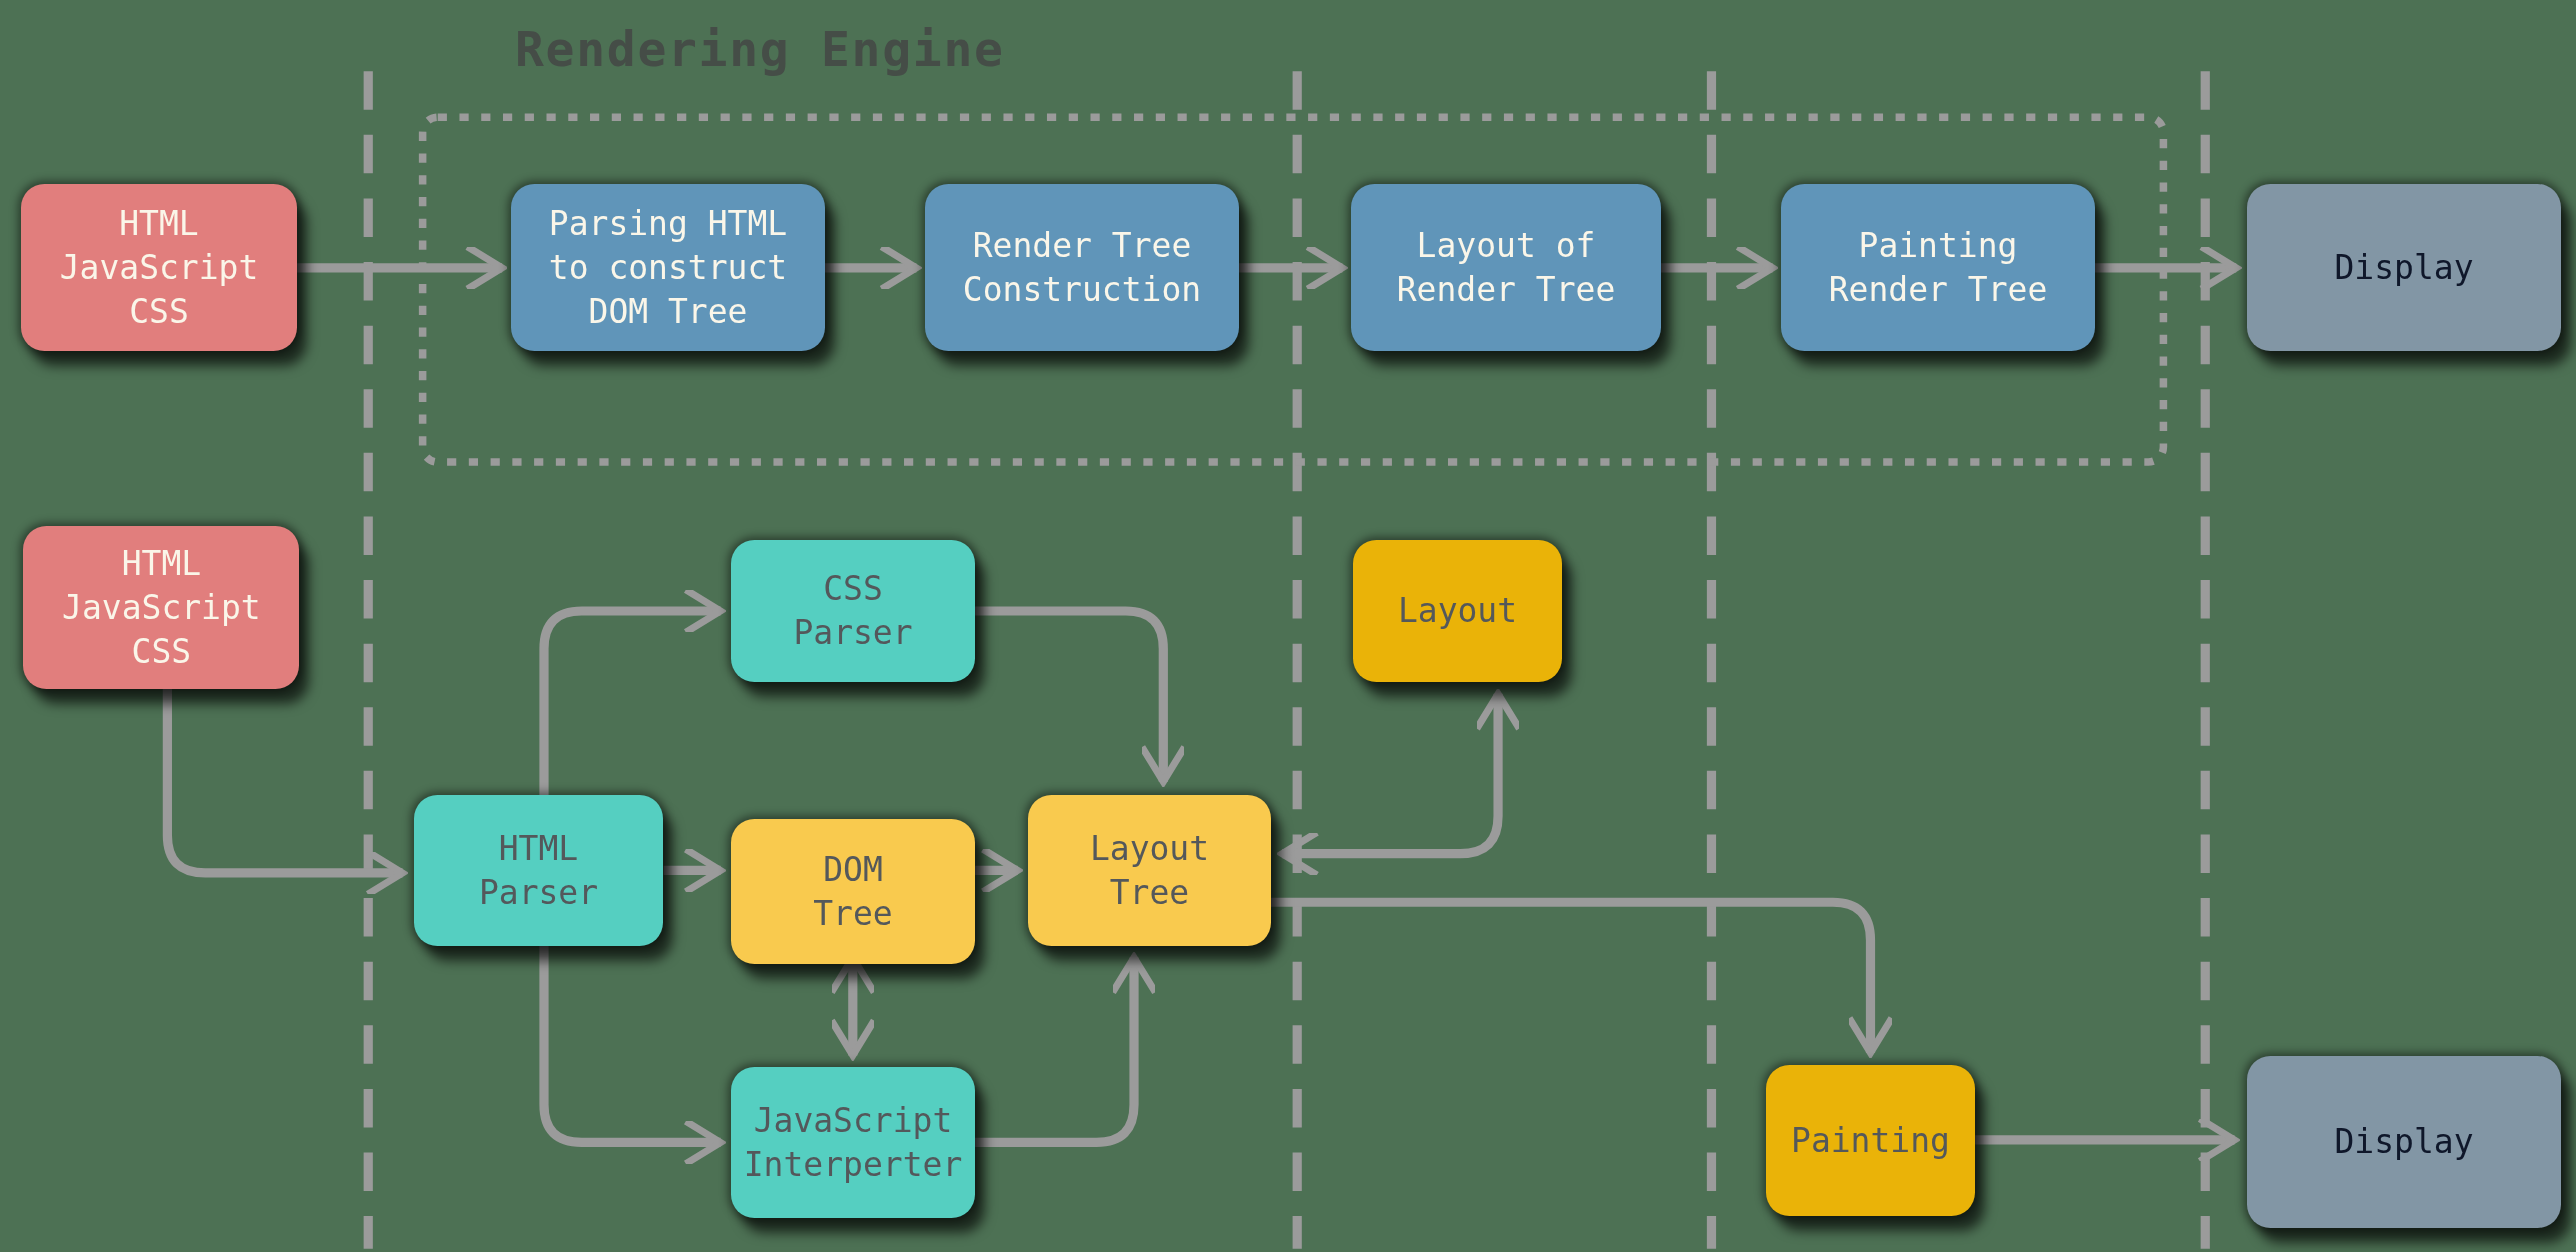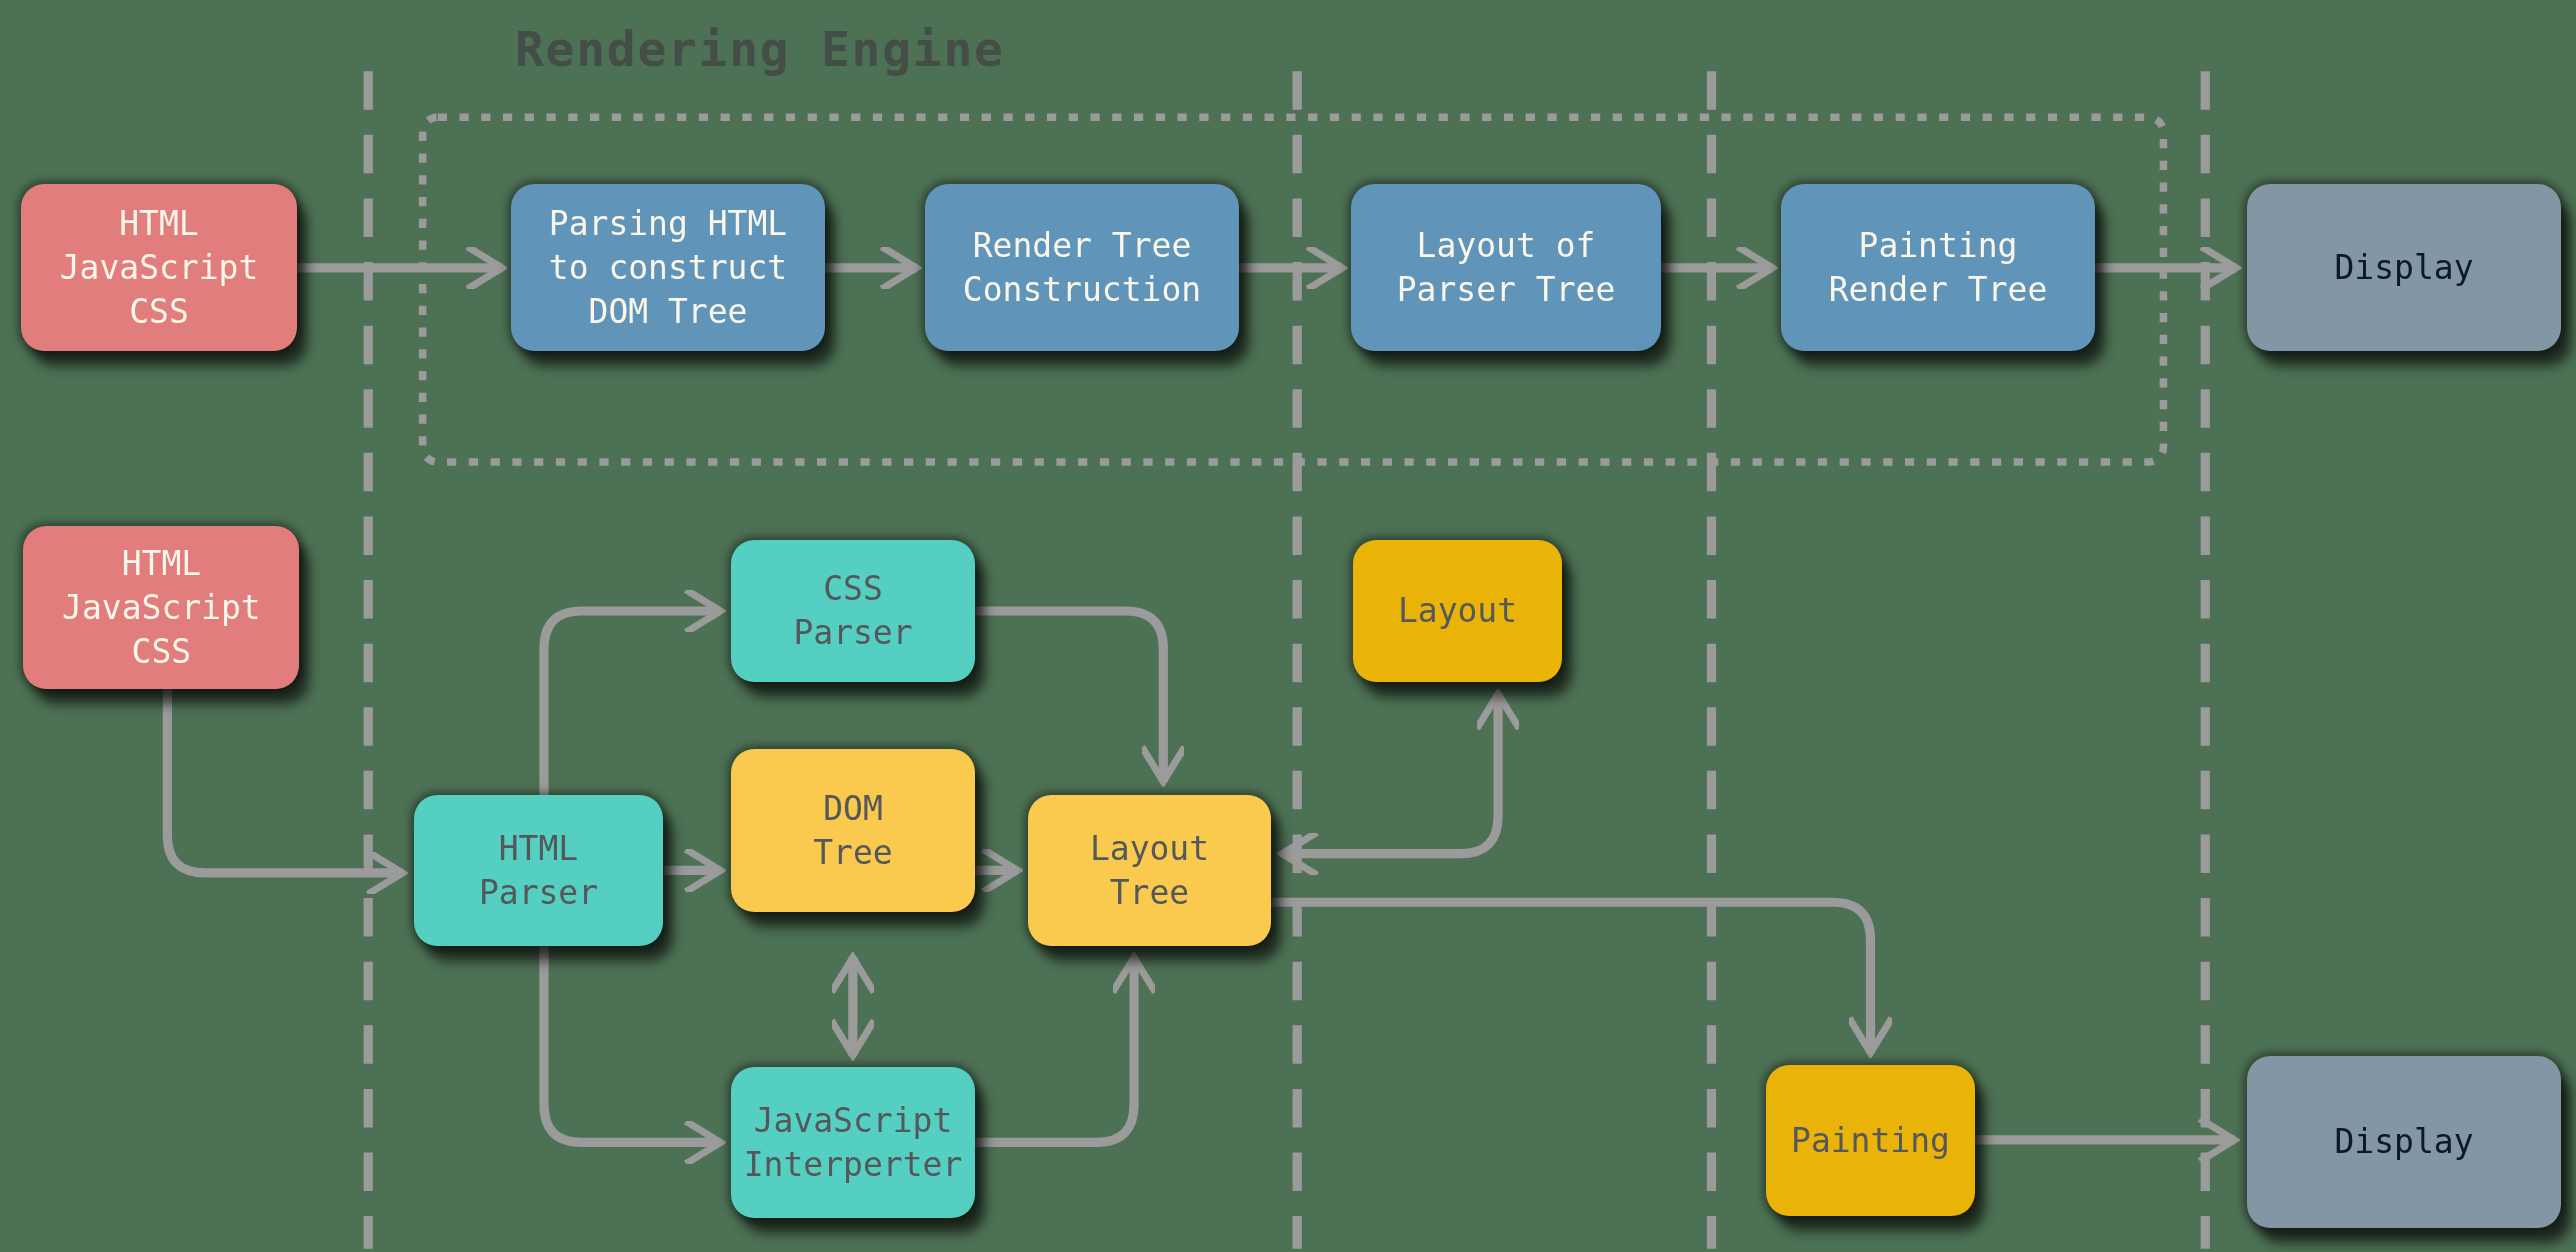--- a/index.html
+++ b/index.html
@@ -94,21 +94,21 @@
 DOM Tree</span>
   </div>
 
   <div class="box stage" style="left:925px;top:184px;width:314px;height:167px">
     <span>Render Tree
 Construction</span>
   </div>
 
   <div class="box stage" style="left:1351px;top:184px;width:310px;height:167px">
     <span>Layout of
-Parser Tree</span>
+Render Tree</span>
   </div>
 
   <div class="box stage" style="left:1781px;top:184px;width:314px;height:167px">
     <span>Painting
 Render Tree</span>
   </div>
 
   <div class="box displaybox" style="left:2247px;top:184px;width:314px;height:167px">
     <span>Display</span>
   </div>
@@ -122,21 +122,21 @@
   <div class="box parser" style="left:414px;top:795px;width:249px;height:151px">
     <span>HTML
 Parser</span>
   </div>
 
   <div class="box parser" style="left:731px;top:540px;width:244px;height:142px">
     <span>CSS
 Parser</span>
   </div>
 
-  <div class="box tree" style="left:731px;top:749px;width:244px;height:163px">
+  <div class="box tree" style="left:731px;top:819px;width:244px;height:145px">
     <span>DOM
 Tree</span>
   </div>
 
   <div class="box tree" style="left:1028px;top:795px;width:243px;height:151px">
     <span>Layout
 Tree</span>
   </div>
 
   <div class="box process" style="left:1353px;top:540px;width:209px;height:142px">

